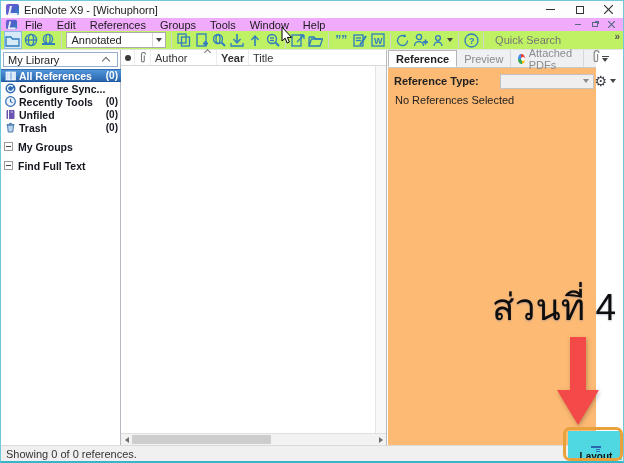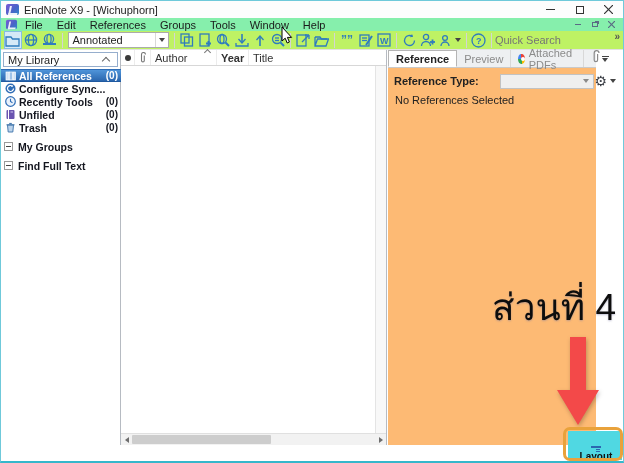--- a/index.html
+++ b/index.html
@@ -17,41 +17,41 @@
   .app-icon:after { content:""; position:absolute; left:3px; top:2px; width:7px; height:7px;
                     border-left:2px solid #fff; border-bottom:2px solid #fff; transform:skewX(-12deg); opacity:.9; }
   .title-text { margin-left:5px; font-size:11px; color:#222; }
   .win-controls { margin-left:auto; display:flex; height:100%; }
   .wc { width:29px; height:17px; display:flex; align-items:center; justify-content:center; color:#333; }
   .wc .minbar { width:9px; height:1px; background:#333; }
   .wc .maxbox { width:8px; height:8px; border:1px solid #333; }
   .wc svg line { stroke:#333; stroke-width:1.2; }
 
   
-  .menubar { position:absolute; left:0; top:17px; width:622px; height:13px; background:#86efac; display:flex; align-items:center; }
+  .menubar { position:absolute; left:0; top:17px; width:622px; height:13px; background:#f0abfc; display:flex; align-items:center; }
   .app-icon.small { transform:scale(.85); margin-left:4px; }
   .menu-item { padding:0 7px; font-size:11px; color:#1a1a1a; }
   .child-controls { margin-left:auto; display:flex; align-items:center; gap:6px; padding-right:6px; }
   .cc { width:11px; height:10px; display:flex; align-items:center; justify-content:center; }
   .cc .minbar { width:6px; height:1px; background:#5a6b84; }
   .cc .restbox { width:6px; height:5px; border:1px solid #5a6b84; box-shadow:2px -2px 0 -1px #5a6b84; }
   .cc svg line { stroke:#5a6b84; stroke-width:1.2; }
 
   
   .toolbar { position:absolute; left:0; top:30px; width:622px; height:19px; background:#bef264;
              border-bottom:1px solid #e2e2e2; display:flex; align-items:center; }
   .tbtn { width:19px; height:18px; display:flex; align-items:center; justify-content:center; background:none; border:1px solid transparent; }
   .tbtn.active { background:#d5e9f7; border:1px solid #86bce4; }
   .tsep { width:1px; height:15px; background:#d4d4d4; margin:0 3px; }
   .style-select { width:106px; height:16px; background:#fff; border:1px solid #ababab; display:flex; align-items:center; margin:0 2px; }
   .style-select .sel-text { flex:1; padding-left:4px; font-size:11px; color:#222; }
   .style-select .sel-caret { width:13px; height:100%; border-left:1px solid #d9d9d9; display:flex; align-items:center; justify-content:center; }
   .caret-down { width:0; height:0; border-left:3px solid transparent; border-right:3px solid transparent; border-top:4px solid #444; }
   .glyph-btn { font-size:12px; color:#2f7cbe; font-weight:bold; width:19px; text-align:center; }
-  .search-box { display:flex; align-items:center; width:128px; height:17px; margin-left:0; }
+  .search-box { display:flex; align-items:center; width:128px; height:17px; margin-left:8px; }
   .search-box input { flex:1; border:none; outline:none; background:transparent; font-size:11px; color:#777;
                       font-family:"Liberation Sans","DejaVu Sans",sans-serif; }
   .overflow-glyph { position:absolute; right:3px; top:0px; font-size:10px; color:#555; font-weight:bold; }
 
   
   .main { position:absolute; left:0; top:49px; width:622px; height:395px; }
 
   
   .sidebar { position:absolute; left:0; top:0; width:120px; height:395px; background:#fff; border-right:1px solid #b6bbc2; }
   .mylib-box { position:absolute; left:2px; top:2px; width:115px; height:15px; background:#fff; border:1px solid #96aecd;
@@ -464,20 +464,23 @@
         </div>
         <span class="gear-wrap">
           <span class="gear-glyph">⚙</span>
           <span class="caret-down" style="border-top-color:#444"></span>
         </span>
       </div>
       <div class="empty-msg">No References Selected</div>
     </div>
   </div>
 
+  <div class="statusbar">
+    <span class="status-text">Showing 0 of 0 references.</span>
+  </div>
 
   <div class="layout-highlight"></div>
   <button class="layout-btn">
     <span class="layout-glyph"></span>
     <span>Layout</span>
   </button>
   <span class="layout-caret"></span>
 
   <div class="thai-label">ส่วนที่ 4</div>
   <svg class="red-arrow" width="60" height="96">

